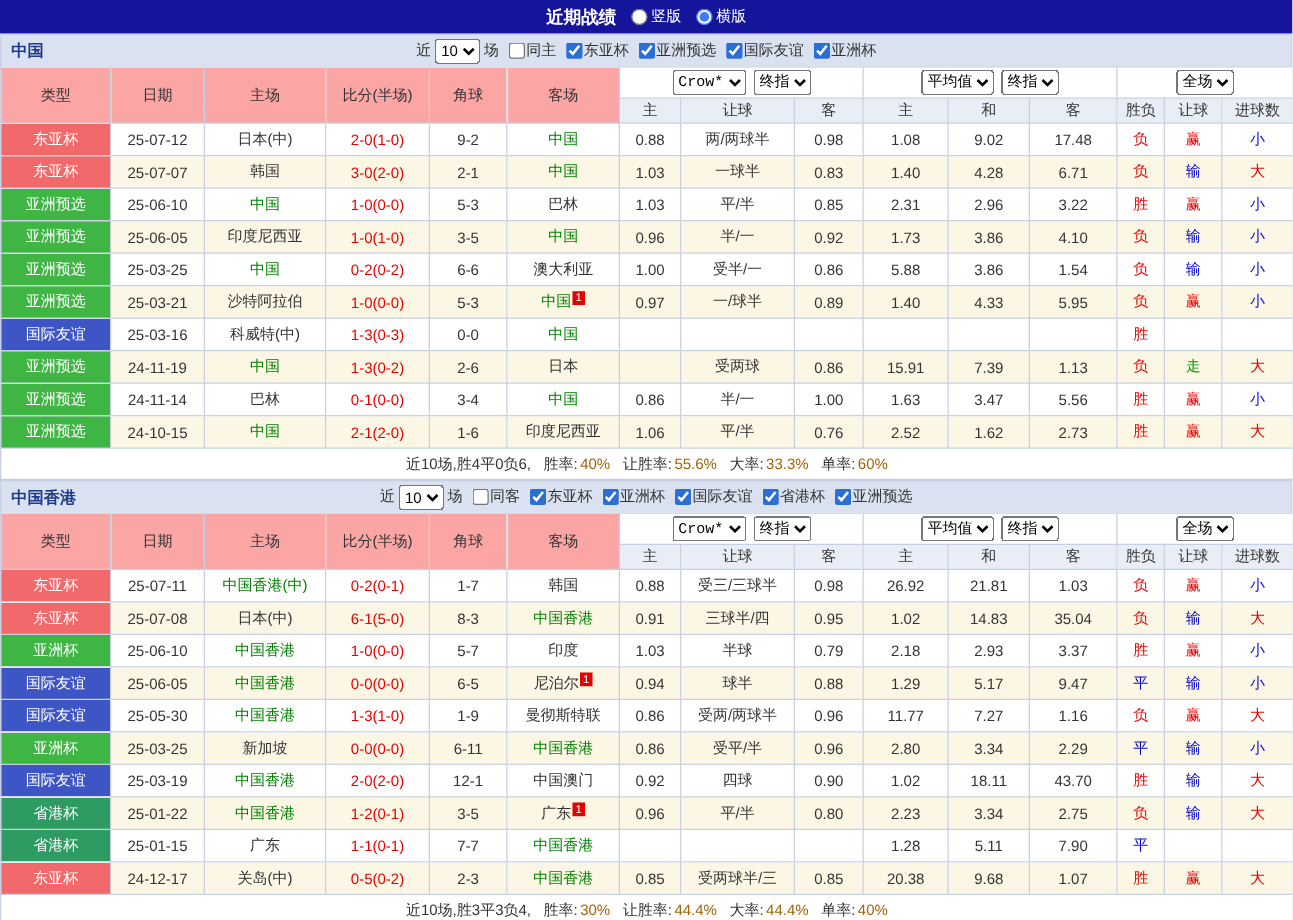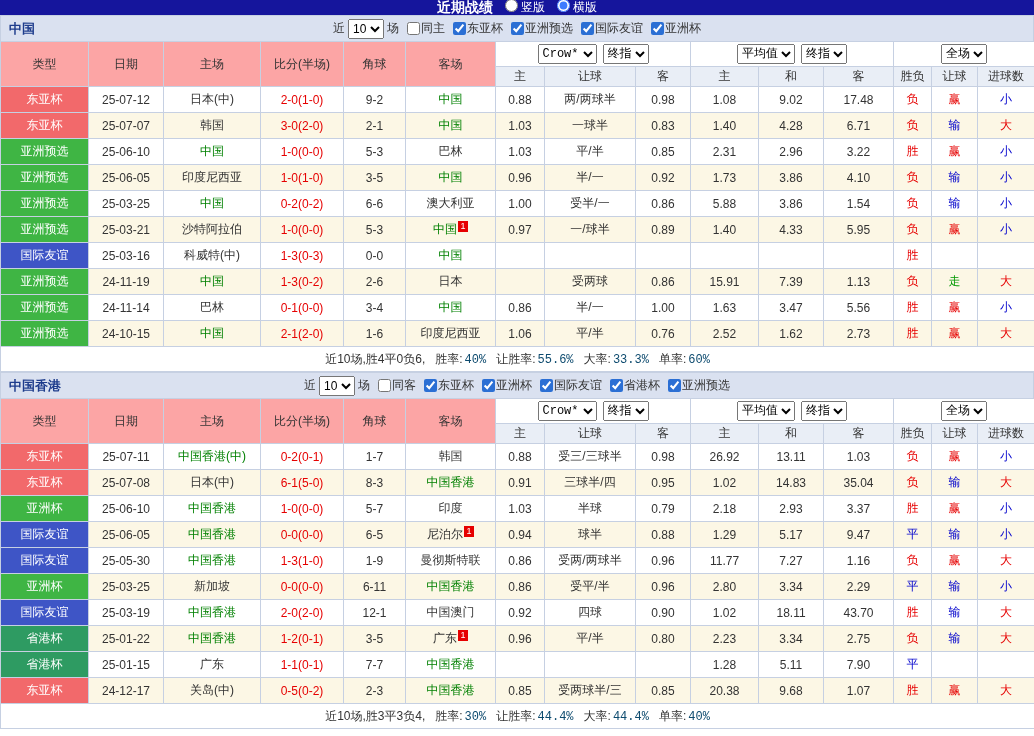--- a/index.html
+++ b/index.html
@@ -5,29 +5,29 @@
   * { box-sizing: border-box; }
   body {
     margin: 0;
     width: 1034px;
     background: #fff;
     font-family: "Liberation Sans", "DejaVu Sans", sans-serif;
     font-size: 12px;
     color: #333;
   }
   .title-bar {
-    height: 15px;
+    height: 27px;
     background: #15159C;
     display: flex;
     align-items: center;
     justify-content: center;
     gap: 12px;
   }
   .title-bar .title { color: #fff; font-weight: bold; font-size: 14px; }
-  .radio-opt { display: inline-flex; gap: 3px; color: #fff; cursor: pointer; }
+  .radio-opt { display: inline-flex; align-items: center; gap: 3px; color: #fff; cursor: pointer; }
   .radio-opt input { margin: 0; width: 13px; height: 13px; accent-color: #3D7BFF; }
 
   .section-bar {
     position: relative;
     height: 26px;
     background: #DAE1F0;
     border: 1px solid #C6D0E2;
     border-bottom: none;
     display: flex;
     align-items: center;
@@ -64,21 +64,21 @@
     font-size: 9px;
     line-height: 11px;
     min-width: 10px;
     padding: 0 1px;
     vertical-align: top;
     margin-left: 1px;
   }
   td.summary { height: 25px; background: #fff; text-align: center; }
   .stat { margin-left: 10px; }
   .stat-label { color: #333; }
-  .stat-value { color: #0c4a6e; margin-left: 2px; font-family: Liberation Mono, monospace; }
+  .stat-value { color: #a16207; margin-left: 2px; }
 </style>
 </head>
 <body>
 
 <div class="page">
   <div class="title-bar">
     <span class="title">近期战绩</span>
     <label class="radio-opt">
       <input type="radio" name="layout" style="">
       <span>竖版</span>
@@ -419,21 +419,21 @@
               <td class="type" style="background:#F2696B">东亚杯</td>
               <td>25-07-11</td>
               <td class="team green">中国香港(中)</td>
               <td class="score">0-2(0-1)</td>
               <td>1-7</td>
               <td class="team">韩国</td>
               <td>0.88</td>
               <td>受三/三球半</td>
               <td>0.98</td>
               <td>26.92</td>
-              <td>13.11</td>
+              <td>21.81</td>
               <td>1.03</td>
               <td style="color:#E60000">负</td>
               <td style="color:#E60000">赢</td>
               <td style="color:#0000CC">小</td>
             </tr>
             <tr>
               <td class="type" style="background:#F2696B">东亚杯</td>
               <td>25-07-08</td>
               <td class="team">日本(中)</td>
               <td class="score">6-1(5-0)</td>

